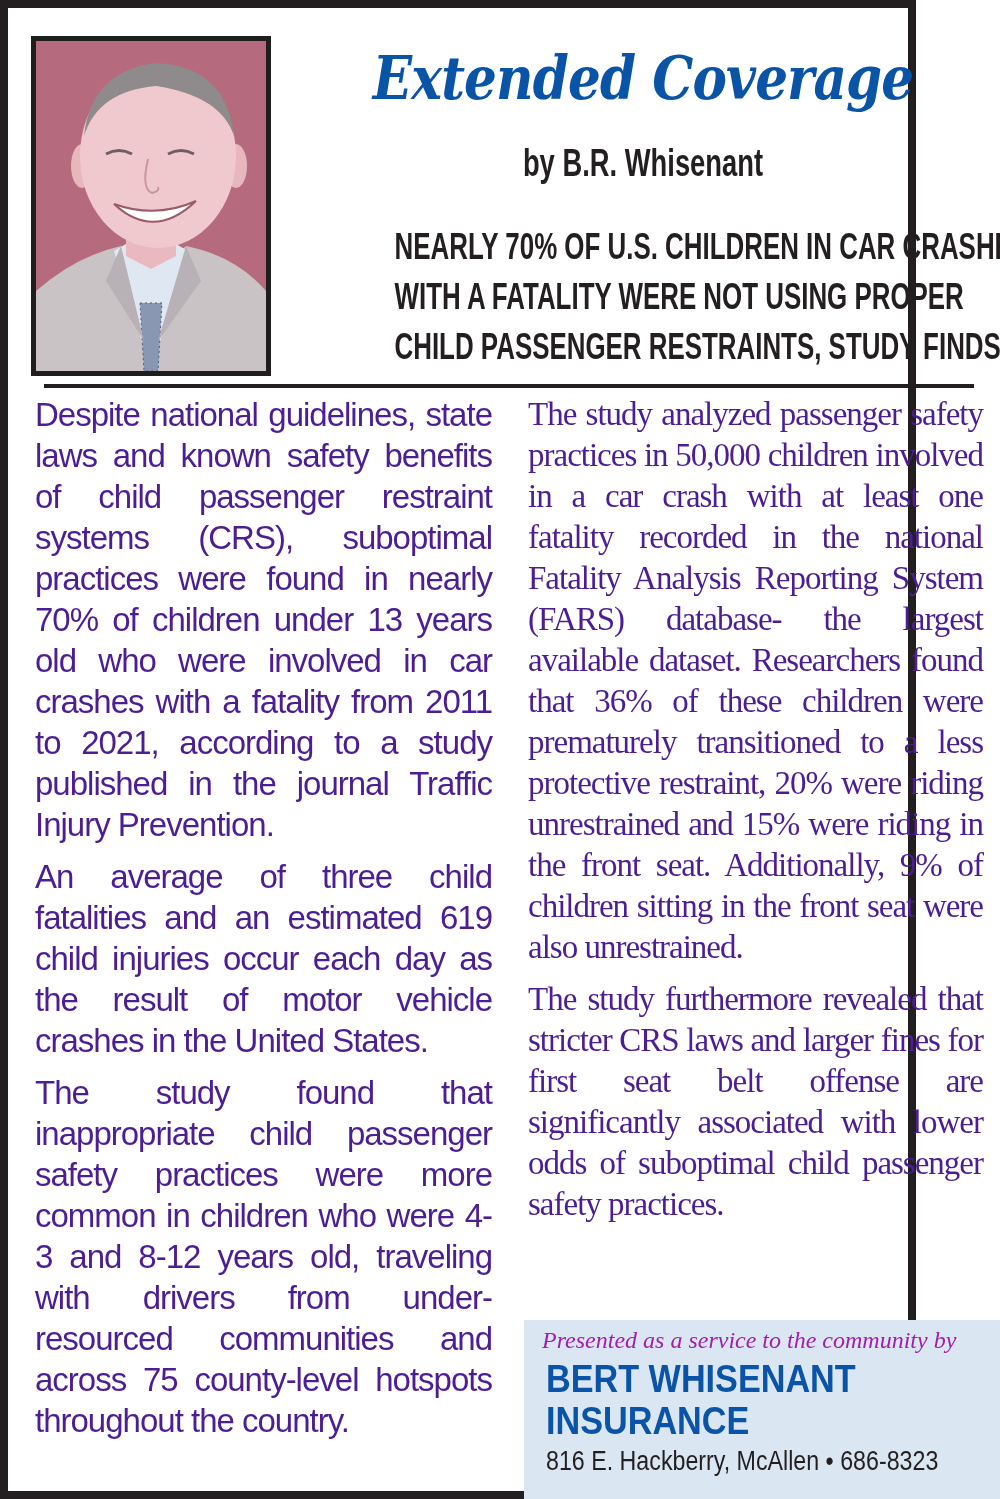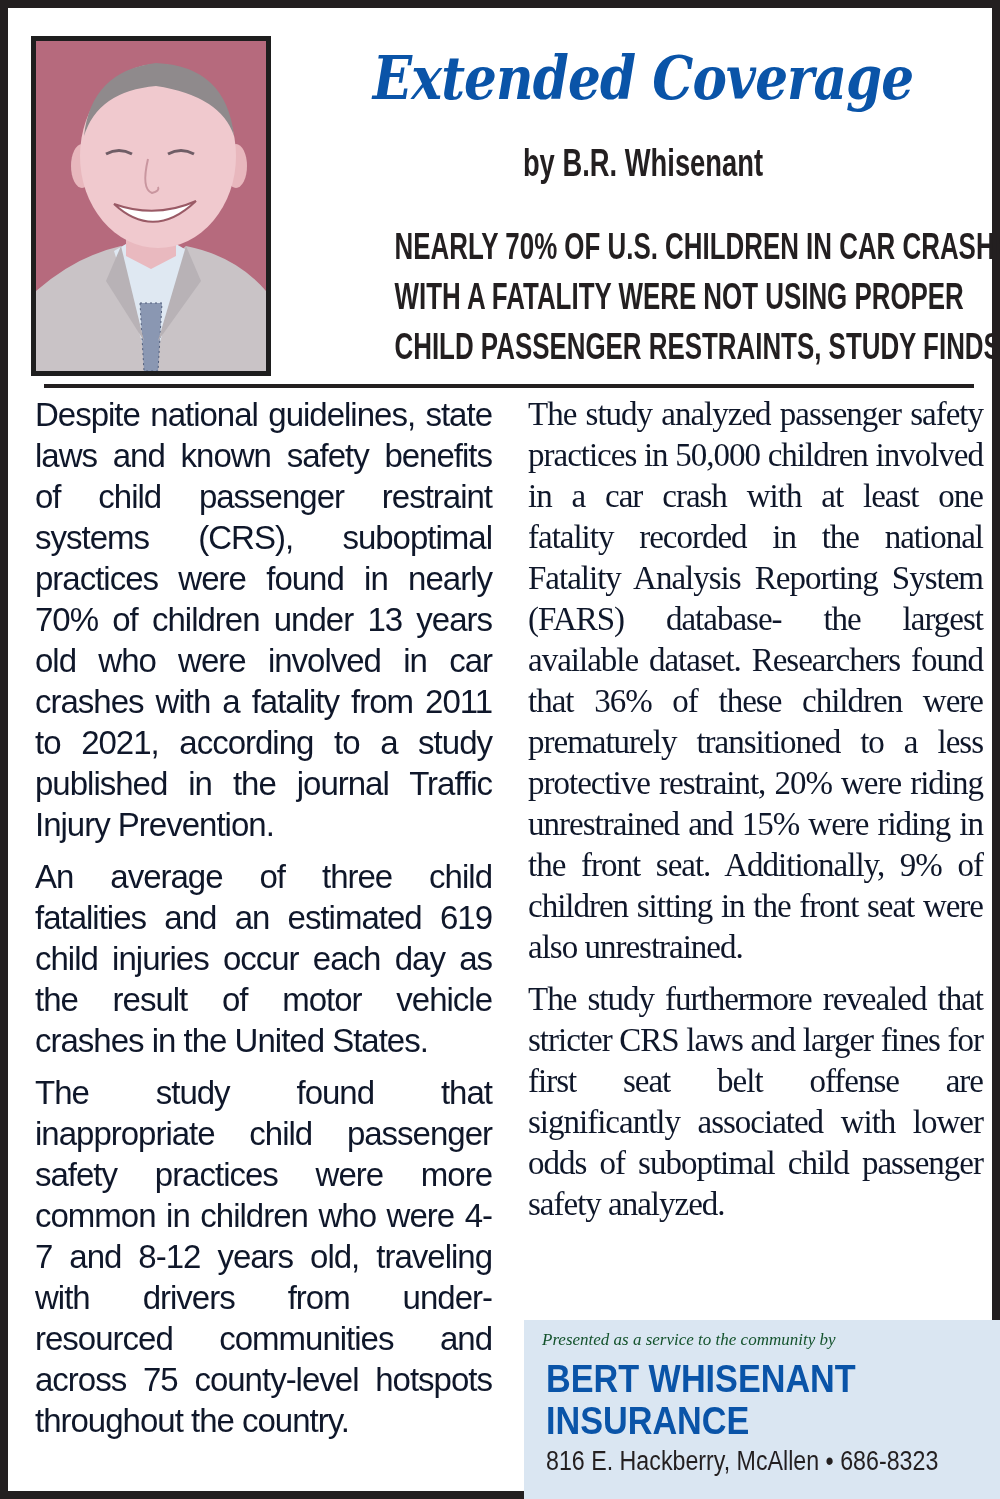--- a/index.html
+++ b/index.html
@@ -1,19 +1,19 @@
 <!DOCTYPE html>
 <html><head>
   <meta charset="utf-8">
   <style>
     html, body { margin: 0; padding: 0; background: #ffffff; }
     body { width: 1000px; height: 1499px; overflow: hidden; }
     .frame {
       position: absolute; left: 0; top: 0;
-      width: 1000px; height: 1499px;
+      width: 916px; height: 1499px;
       box-sizing: border-box;
       border: 8px solid #231f20;
       background: #ffffff;
     }
     .photo {
       position: absolute; left: 23px; top: 28px;
       width: 240px; height: 340px;
       box-sizing: border-box;
       border: 5px solid #1e1e1e;
       background: #b86a7c;
@@ -57,43 +57,43 @@
       white-space: nowrap;
     }
     .rule {
       position: absolute; left: 36px; top: 376px;
       width: 930px; height: 4px;
       background: #231f20;
     }
     .col {
       position: absolute; top: 386px;
       font-family: "Liberation Sans", sans-serif;
-      color: #0f172a;
+      color: #4c1d95;
       font-size: 33px; line-height: 41px;
       letter-spacing: -1px;
     }
     .col.left { left: 27px; width: 457px; }
     .col.right { left: 520px; width: 455px; font-family: Liberation Serif, serif; }
     .col p {
       margin: 0 0 11px 0;
       text-align: justify;
       text-align-last: left;
       hyphens: none;
     }
     .sponsor {
       position: absolute; left: 516px; top: 1312px;
       width: 476px; height: 179px;
       background: #dae6f2;
     }
     .sponsor .presented {
       position: absolute; left: 18px; top: 4px;
       font-family: "Liberation Serif", serif;
       font-style: italic;
-      font-size: 17px; line-height: 32px;
-      color: #14532d;
+      font-size: 24px; line-height: 32px;
+      color: #a21caf;
       white-space: nowrap;
     }
     .sponsor .biz {
       position: absolute; left: 22px; top: 38px;
       font-family: "Liberation Sans", sans-serif;
       font-weight: bold;
       font-size: 38px; line-height: 42px;
       color: #0a54a8;
       white-space: nowrap;
       transform: scaleX(0.9);
@@ -153,26 +153,26 @@
     <div>NEARLY 70% OF U.S. CHILDREN IN CAR CRASHES</div>
     <div>WITH A FATALITY WERE NOT USING PROPER</div>
     <div>CHILD PASSENGER RESTRAINTS, STUDY FINDS</div>
   </div>
 
   <div class="rule"></div>
 
   <div class="col left">
     <p>Despite national guidelines, state laws and known safety benefits of child passenger restraint systems (CRS), suboptimal practices were found in nearly 70% of children under 13 years old who were involved in car crashes with a fatality from 2011 to 2021, according to a study published in the journal Traffic Injury Prevention.</p>
     <p>An average of three child fatalities and an estimated 619 child injuries occur each day as the result of motor vehicle crashes in the United States.</p>
-    <p>The study found that inappropriate child passenger safety practices were more common in children who were 4-7 and 8-12 years old, traveling with drivers from under-resourced communities and across 75 county-level hotspots throughout the country.</p>
+    <p>The study found that inappropriate child passenger safety practices were more common in children who were 4-3 and 8-12 years old, traveling with drivers from under-resourced communities and across 75 county-level hotspots throughout the country.</p>
   </div>
 
   <div class="col right">
     <p>The study analyzed passenger safety practices in 50,000 children involved in a car crash with at least one fatality recorded in the national Fatality Analysis Reporting System (FARS) database- the largest available dataset. Researchers found that 36% of these children were prematurely transitioned to a less protective restraint, 20% were riding unrestrained and 15% were riding in the front seat. Additionally, 9% of children sitting in the front seat were also unrestrained.</p>
-    <p>The study furthermore revealed that stricter CRS laws and larger fines for first seat belt offense are significantly associated with lower odds of suboptimal child passenger safety analyzed.</p>
+    <p>The study furthermore revealed that stricter CRS laws and larger fines for first seat belt offense are significantly associated with lower odds of suboptimal child passenger safety practices.</p>
   </div>
 
   <div class="sponsor">
     <div class="presented">Presented as a service to the community by</div>
     <div class="biz">
       <div>BERT WHISENANT</div>
       <div>INSURANCE</div>
     </div>
     <div class="address">816 E. Hackberry, McAllen • 686-8323</div>
   </div>

